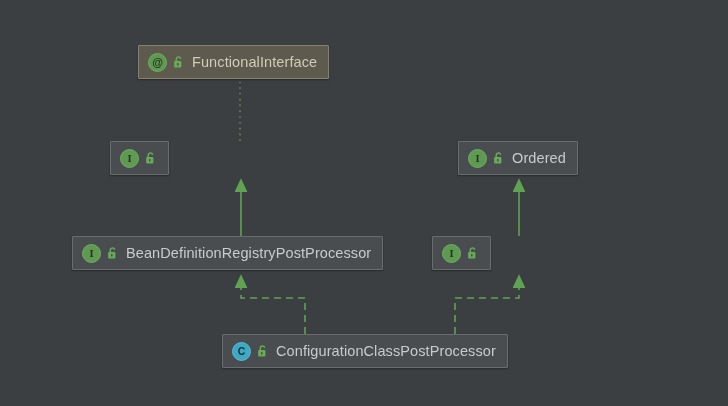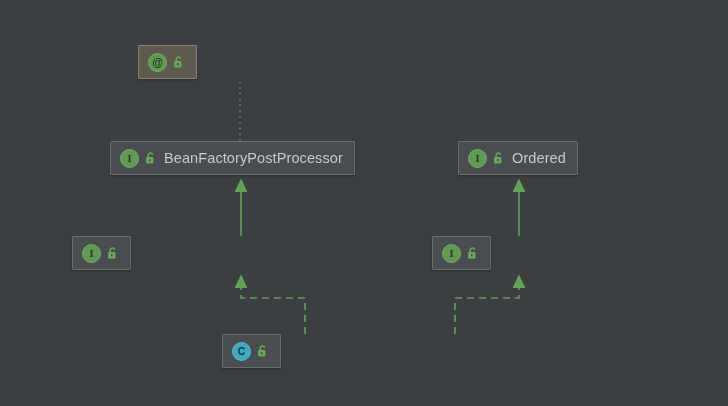--- a/index.html
+++ b/index.html
@@ -73,62 +73,64 @@
     <path d="M 455 334 L 455 298 L 519 298 L 519 286" fill="none" stroke="#5fa352" stroke-width="1.6" stroke-dasharray="7 5" stroke-linejoin="miter" marker-end="url(#arrow-green)"></path>
   </svg>
 
   <div class="node annotation" style="left:138px;top:45px;">
     <span class="kind-icon annot">@</span>
     <svg class="vis-icon" width="13" height="14" viewBox="0 0 13 14">
       <path d="M4.2 6.2 V4.1 a2.3 2.3 0 0 1 4.5 -0.35" fill="none" stroke="#6aa85a" stroke-width="1.5"></path>
       <rect x="2.1" y="6.1" width="7.3" height="6.3" rx="1" fill="#6aa85a"></rect>
       <rect x="5.2" y="8.1" width="1.2" height="2.3" fill="#2f4a28"></rect>
     </svg>
+    <span class="node-label">FunctionalInterface</span>
   </div>
 
   <div class="node" style="left:110px;top:141px;">
     <span class="kind-icon iface">I</span>
     <svg class="vis-icon" width="13" height="14" viewBox="0 0 13 14">
       <path d="M4.2 6.2 V4.1 a2.3 2.3 0 0 1 4.5 -0.35" fill="none" stroke="#6aa85a" stroke-width="1.5"></path>
       <rect x="2.1" y="6.1" width="7.3" height="6.3" rx="1" fill="#6aa85a"></rect>
       <rect x="5.2" y="8.1" width="1.2" height="2.3" fill="#2f4a28"></rect>
     </svg>
-    <span class="node-label">BeanFactoryPostProcessor</span>
   </div>
 
   <div class="node" style="left:458px;top:141px;">
     <span class="kind-icon iface">I</span>
     <svg class="vis-icon" width="13" height="14" viewBox="0 0 13 14">
       <path d="M4.2 6.2 V4.1 a2.3 2.3 0 0 1 4.5 -0.35" fill="none" stroke="#6aa85a" stroke-width="1.5"></path>
       <rect x="2.1" y="6.1" width="7.3" height="6.3" rx="1" fill="#6aa85a"></rect>
       <rect x="5.2" y="8.1" width="1.2" height="2.3" fill="#2f4a28"></rect>
     </svg>
     <span class="node-label">Ordered</span>
   </div>
 
   <div class="node" style="left:72px;top:236px;">
     <span class="kind-icon iface">I</span>
     <svg class="vis-icon" width="13" height="14" viewBox="0 0 13 14">
       <path d="M4.2 6.2 V4.1 a2.3 2.3 0 0 1 4.5 -0.35" fill="none" stroke="#6aa85a" stroke-width="1.5"></path>
       <rect x="2.1" y="6.1" width="7.3" height="6.3" rx="1" fill="#6aa85a"></rect>
       <rect x="5.2" y="8.1" width="1.2" height="2.3" fill="#2f4a28"></rect>
     </svg>
+    <span class="node-label">BeanDefinitionRegistryPostProcessor</span>
   </div>
 
   <div class="node" style="left:432px;top:236px;">
     <span class="kind-icon iface">I</span>
     <svg class="vis-icon" width="13" height="14" viewBox="0 0 13 14">
       <path d="M4.2 6.2 V4.1 a2.3 2.3 0 0 1 4.5 -0.35" fill="none" stroke="#6aa85a" stroke-width="1.5"></path>
       <rect x="2.1" y="6.1" width="7.3" height="6.3" rx="1" fill="#6aa85a"></rect>
       <rect x="5.2" y="8.1" width="1.2" height="2.3" fill="#2f4a28"></rect>
     </svg>
   </div>
 
   <div class="node" style="left:222px;top:334px;">
     <span class="kind-icon clazz">C</span>
     <svg class="vis-icon" width="13" height="14" viewBox="0 0 13 14">
       <path d="M4.2 6.2 V4.1 a2.3 2.3 0 0 1 4.5 -0.35" fill="none" stroke="#6aa85a" stroke-width="1.5"></path>
       <rect x="2.1" y="6.1" width="7.3" height="6.3" rx="1" fill="#6aa85a"></rect>
       <rect x="5.2" y="8.1" width="1.2" height="2.3" fill="#2f4a28"></rect>
     </svg>
+    <span class="node-label">ConfigurationClassPostProcessor</span>
   </div>
 
 </div>
 
 </body></html>

